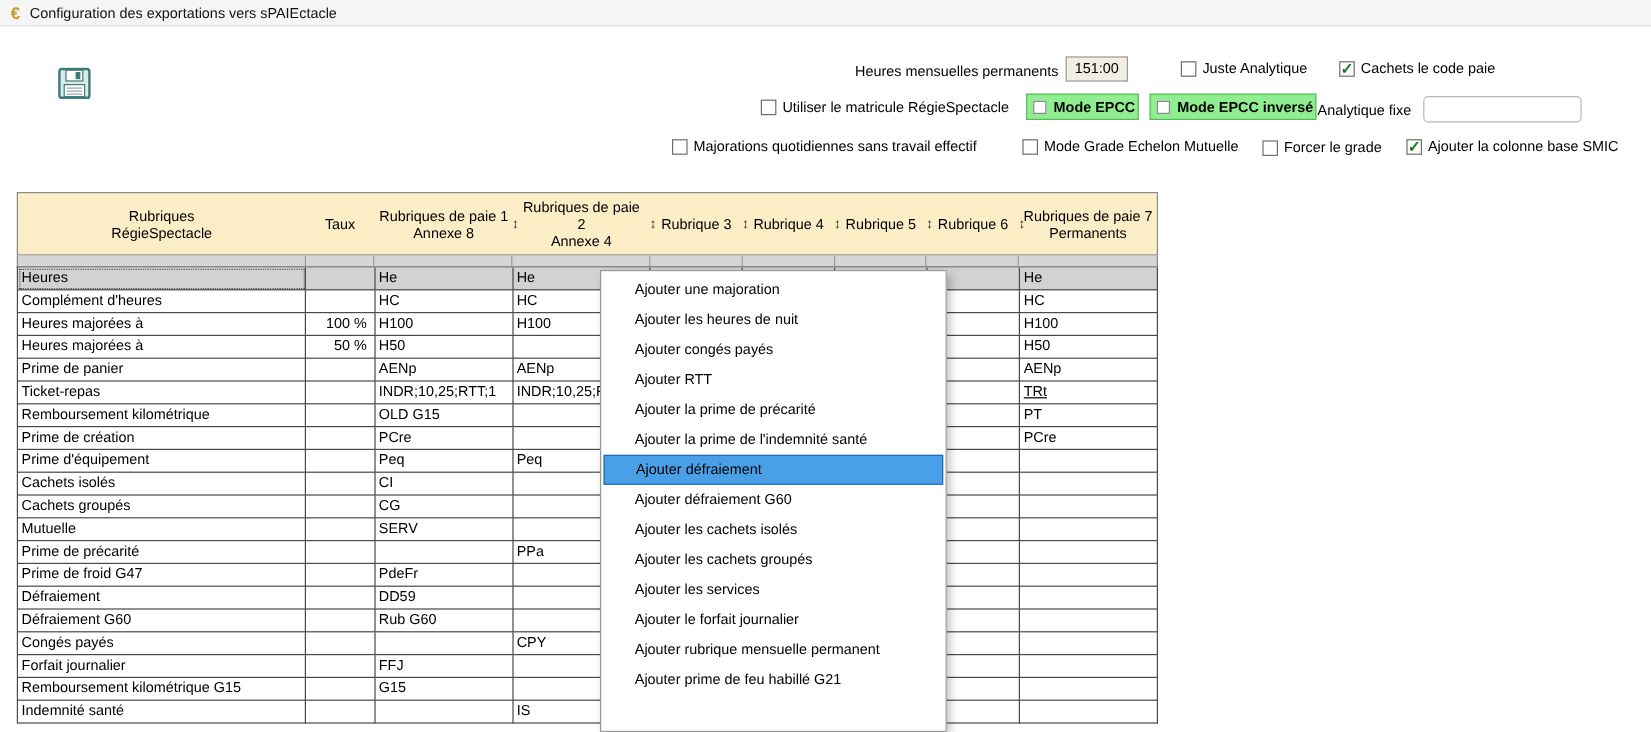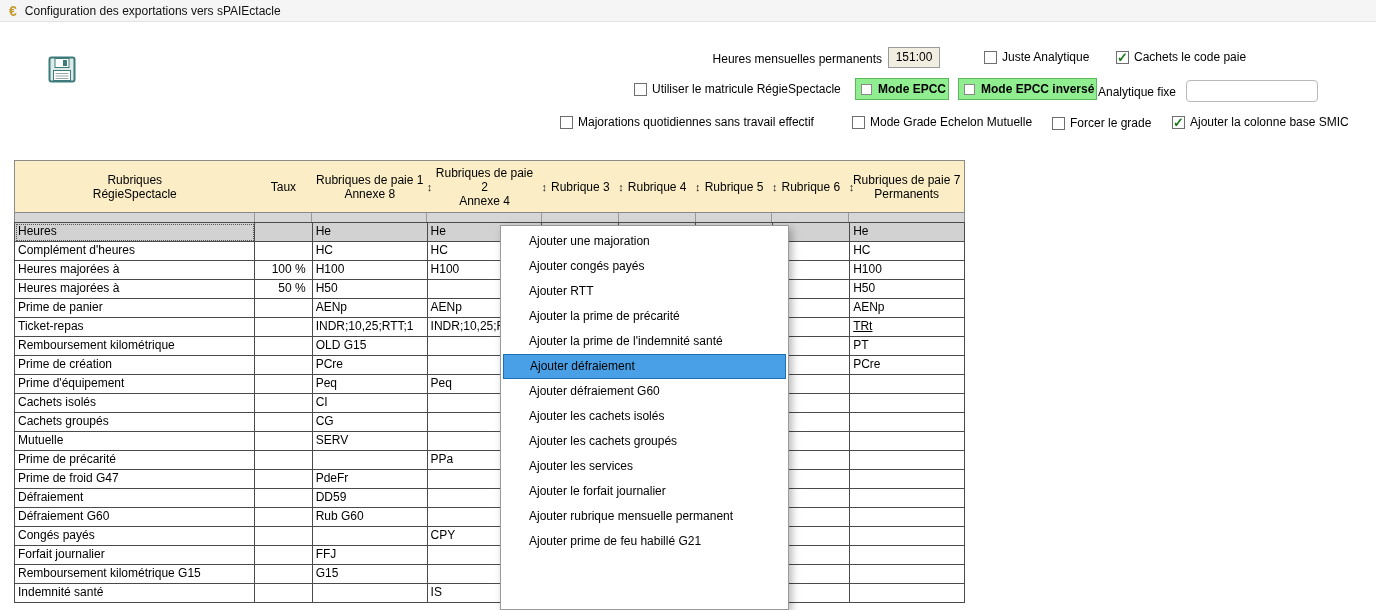--- a/index.html
+++ b/index.html
@@ -388,20 +388,21 @@
           <div class="td" style="width: 77px;"></div>
           <div class="td" style="width: 77px;"></div>
           <div class="td" style="width: 77px;"></div>
           <div class="td" style="width: 115px;"></div>
         </div>
       </div>
   </div>
 
   <div class="menu">
       <div class="mi">Ajouter une majoration</div>
+      <div class="mi">Ajouter les heures de nuit</div>
       <div class="mi">Ajouter congés payés</div>
       <div class="mi">Ajouter RTT</div>
       <div class="mi">Ajouter la prime de précarité</div>
       <div class="mi">Ajouter la prime de l'indemnité santé</div>
       <div class="mi hl">Ajouter défraiement</div>
       <div class="mi">Ajouter défraiement G60</div>
       <div class="mi">Ajouter les cachets isolés</div>
       <div class="mi">Ajouter les cachets groupés</div>
       <div class="mi">Ajouter les services</div>
       <div class="mi">Ajouter le forfait journalier</div>

